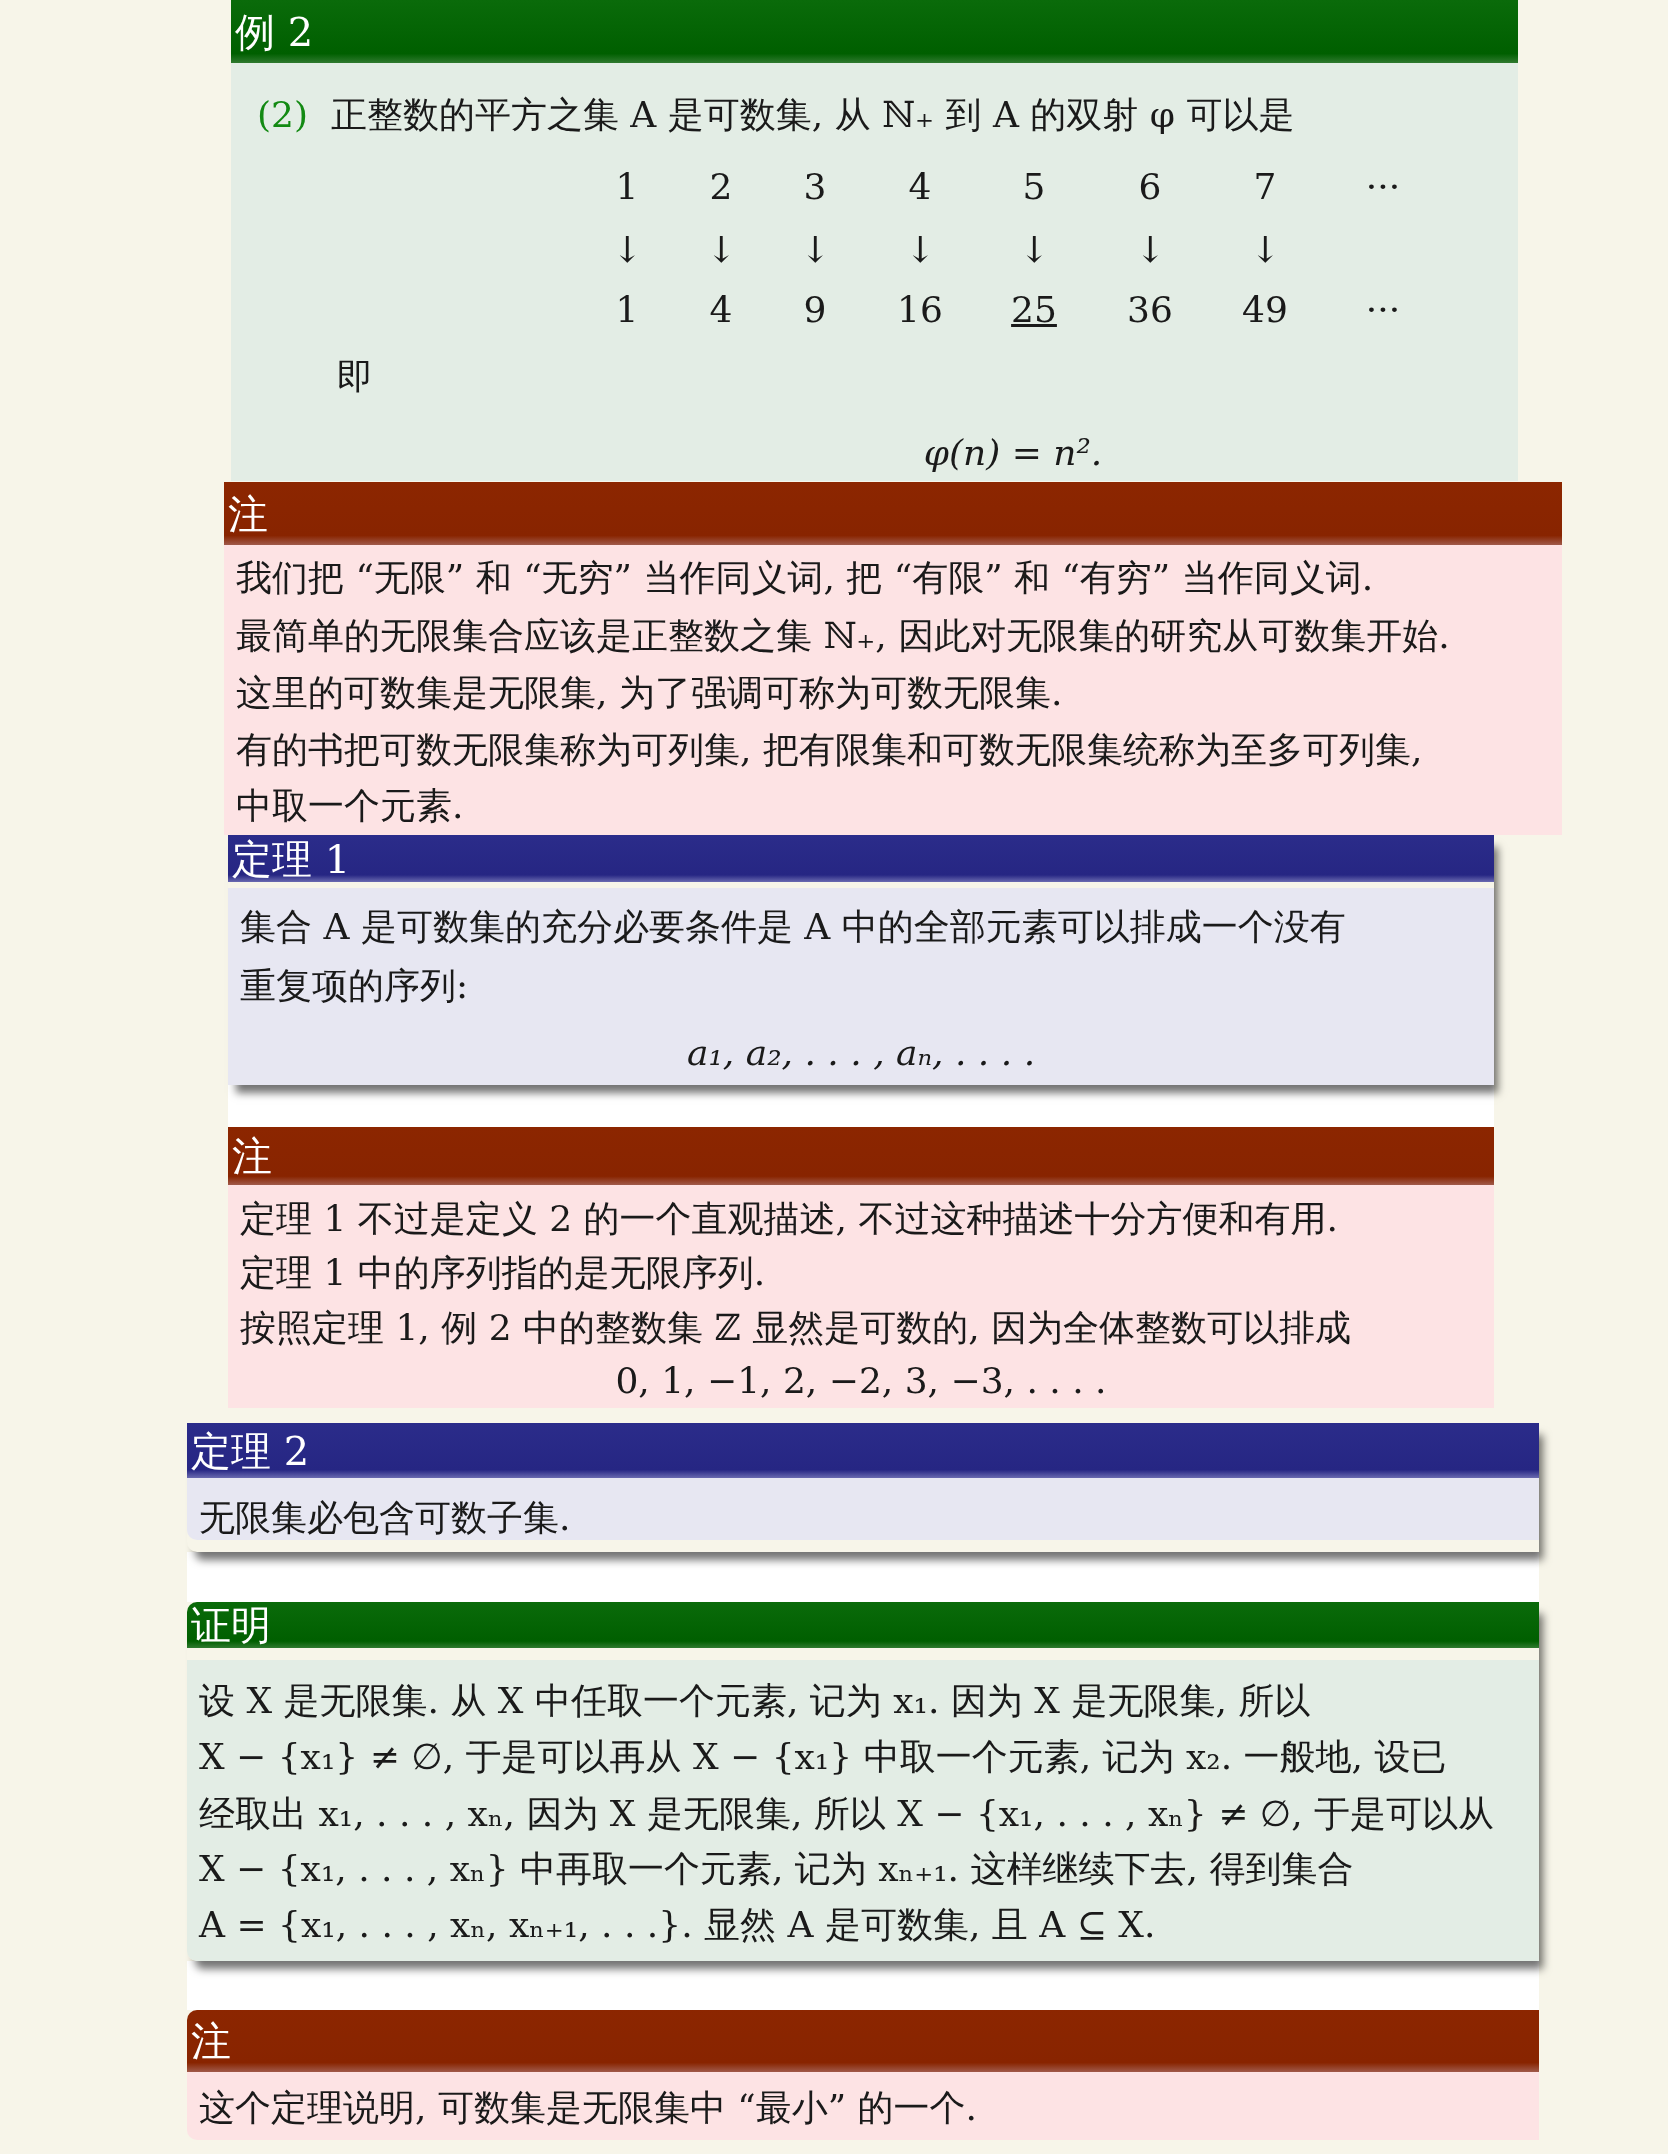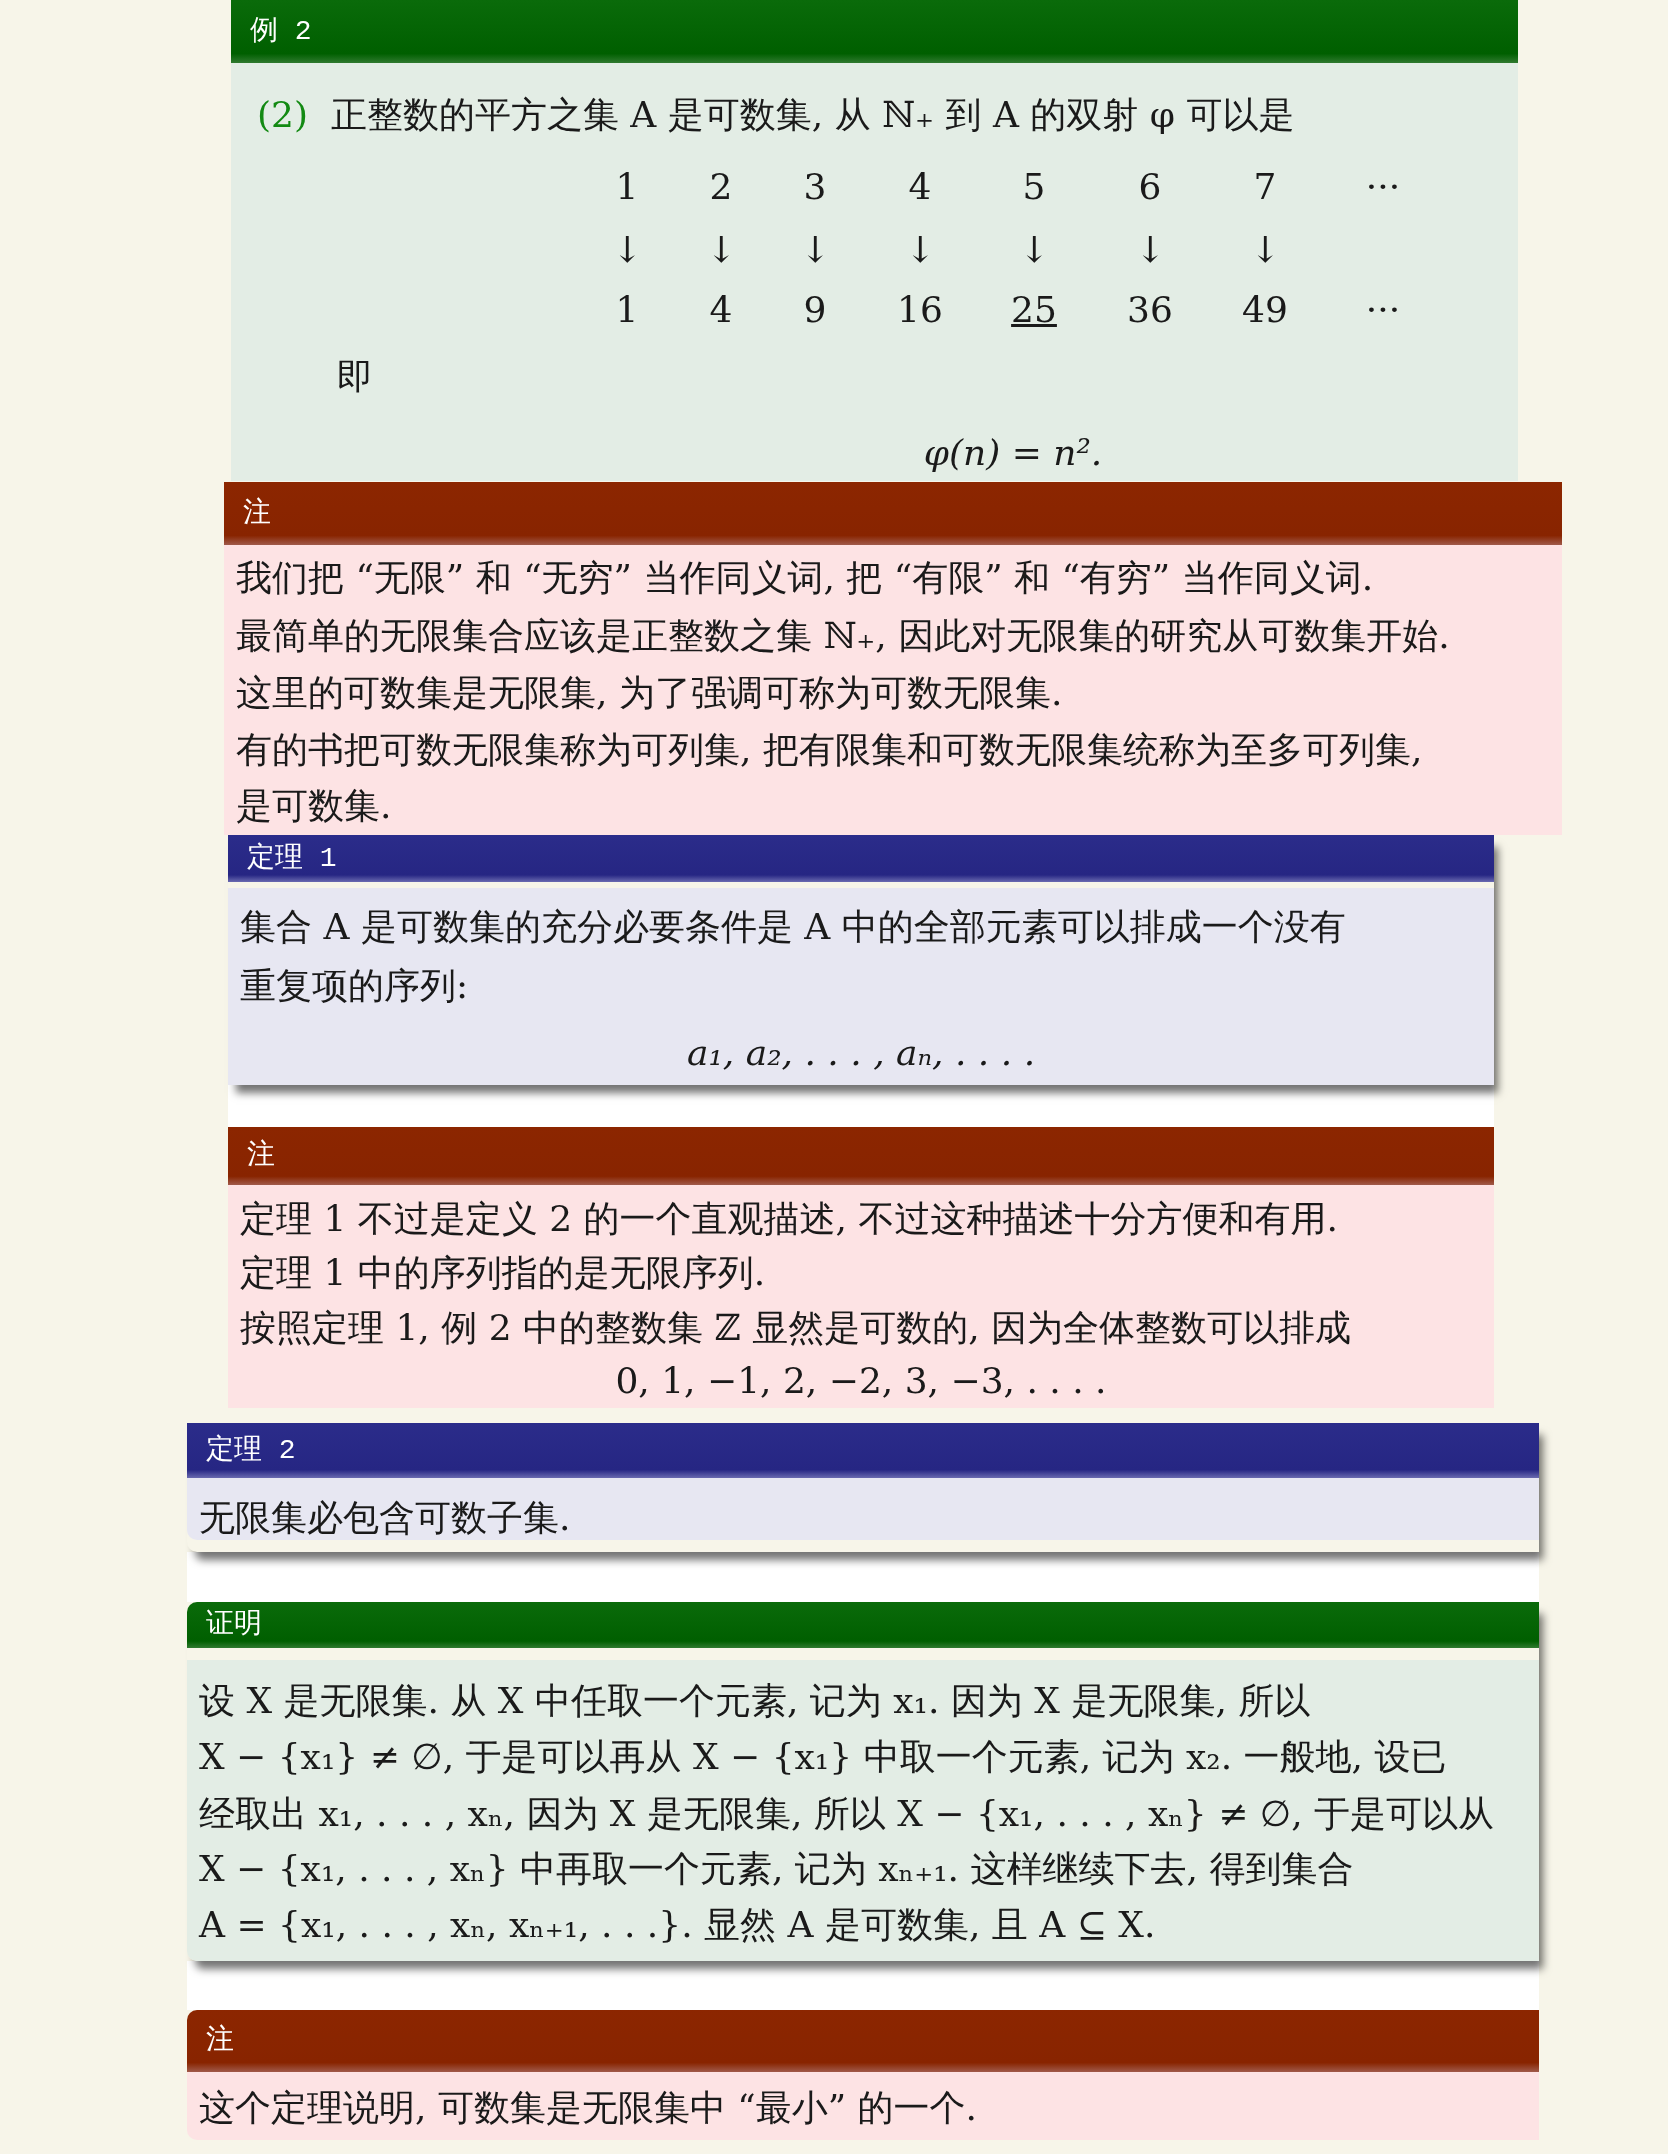--- a/index.html
+++ b/index.html
@@ -6,23 +6,23 @@
   body {
     width: 1668px; height: 2154px; position: relative; overflow: hidden;
     background: #f7f5e9;
     font-family: "DejaVu Serif", "Liberation Serif", serif;
     color: #1a1a1a;
   }
   .whitebg { position: absolute; background: #ffffff; }
   .box { position: absolute; box-sizing: border-box; }
   .hdr {
     position: absolute; left: 0; right: 0; top: 0;
-    color: #ffffff; font-size: 28px; line-height: 1;
-    padding-left: 19px; box-sizing: border-box;
-    display: flex; align-items: center; font-family: Liberation Mono, monospace;
+    color: #ffffff; font-size: 40px; line-height: 1;
+    padding-left: 4px; box-sizing: border-box;
+    display: flex; align-items: center;
   }
   .body { position: absolute; left: 0; right: 0; box-sizing: border-box; }
   .shadow { box-shadow: 6px 10px 8px -2px rgba(0,0,0,0.55); }
   .line {
     position: absolute; left: 12px; white-space: nowrap;
     font-size: 36px; line-height: 1; transform: translateY(-50%);
   }
   .center { left: 0; right: 0; text-align: center; }
   .green-hdr { background: linear-gradient(#0a6b0a, #005f00 85%, #2f7a2f); }
   .green-body { background: #e3ede5; }
@@ -85,21 +85,21 @@
 
 <section class="box" style="left:224px; top:482px; width:1338px; height:353px;">
   <div class="hdr red-hdr" style="height:63px;">
     <span>注</span>
   </div>
   <div class="body red-body" style="top:63px; height:290px;">
     <div class="line" style="top:91px;">最简单的无限集合应该是正整数之集 ℕ₊, 因此对无限集的研究从可数集开始.</div>
     <div class="line" style="top:33px;">我们把 “无限” 和 “无穷” 当作同义词, 把 “有限” 和 “有穷” 当作同义词.</div>
     <div class="line" style="top:148px;">这里的可数集是无限集, 为了强调可称为可数无限集.</div>
     <div class="line" style="top:205px;">有的书把可数无限集称为可列集, 把有限集和可数无限集统称为至多可列集,</div>
-    <div class="line" style="top:261px;">是可数集.</div>
+    <div class="line" style="top:261px;">中取一个元素.</div>
   </div>
 </section>
 
 <section class="box shadow" style="left:228px; top:835px; width:1266px; height:250px;">
   <div class="hdr blue-hdr" style="height:47px;">
     <span>定理 1</span>
   </div>
   <div class="body blue-body" style="top:53px; height:197px;">
     <div class="line" style="top:39px;">集合 A 是可数集的充分必要条件是 A 中的全部元素可以排成一个没有</div>
     <div class="line" style="top:98px;">重复项的序列:</div>

